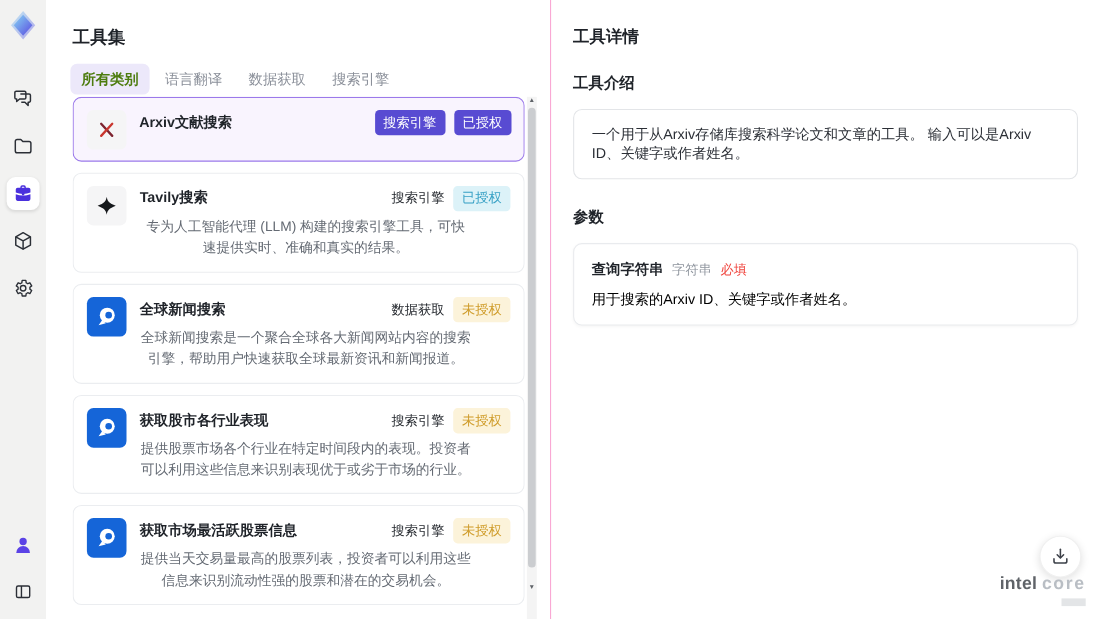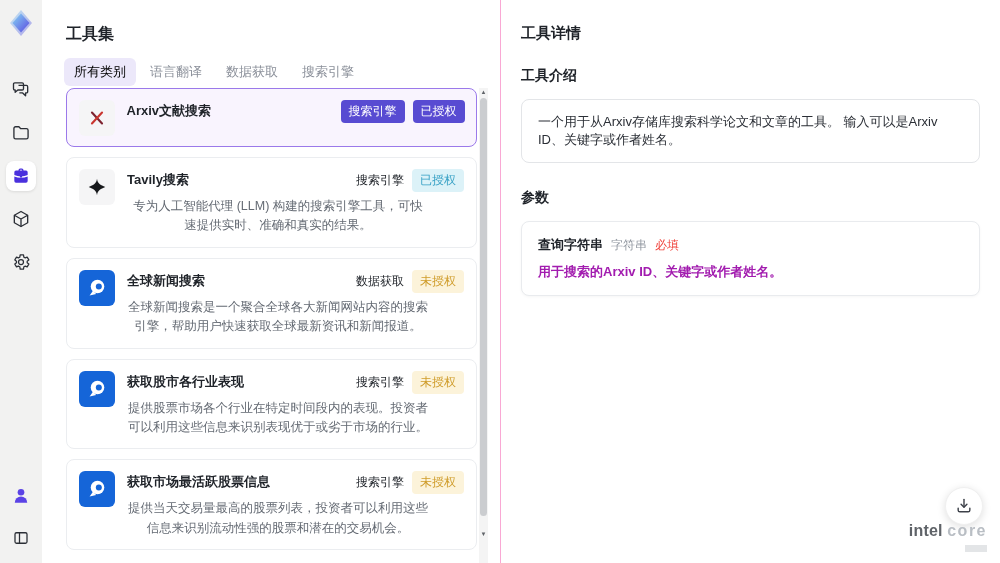--- a/index.html
+++ b/index.html
@@ -15,21 +15,21 @@
   .nav-item.active{background:#ffffff;box-shadow:0 1px 3px rgba(0,0,0,.10);}
   .icon{display:flex;align-items:center;justify-content:center;}
   .sidebar-spacer{flex:1;}
   .sidebar-bottom{display:flex;flex-direction:column;gap:12px;align-items:center;}
 
   
   .list-panel{position:absolute;left:42px;top:0;width:458px;height:100%;box-sizing:border-box;background:#fff;}
   .page-title{font-size:16px;font-weight:bold;margin:0;position:absolute;left:24px;top:24px;}
   .tabs{position:absolute;left:22px;top:58px;display:flex;gap:4px;}
   .tab{font-size:13px;color:#8a8f99;padding:5px 10px;border-radius:6px;cursor:pointer;white-space:nowrap;}
-  .tab.active{background:#ece8fa;color:#000000;font-weight:normal;}
+  .tab.active{background:#ece8fa;color:#4d7c0f;font-weight:bold;}
   .tool-list{position:absolute;left:24px;top:88px;width:411px;bottom:0;overflow:hidden;
              display:flex;flex-direction:column;gap:10px;box-sizing:border-box;}
   .tool-card{border:1px solid #ebedf0;border-radius:8px;background:#fff;display:flex;gap:12px;
              padding:11px 12px;flex-shrink:0;box-sizing:border-box;cursor:pointer;text-align:center;}
   .tool-card.selected{background:#f9f4fe;border:1.5px solid #9b79ea;padding:10.5px 11.5px;}
   .tool-icon{width:36px;height:36px;border-radius:6px;background:#f5f5f6;display:flex;align-items:center;
              justify-content:center;flex-shrink:0;}
   .tool-icon.blue{background:#1565d8;}
   .tool-main{flex:1;min-width:0;}
   .tool-top{display:flex;justify-content:space-between;align-items:flex-start;gap:8px;}
@@ -55,21 +55,21 @@
   .detail-title{font-size:15px;font-weight:bold;margin:0 0 24px;}
   .section-title{font-size:14px;font-weight:bold;margin:0 0 14px;}
   .intro-box{border:1px solid #e3e5e8;border-radius:8px;padding:13px 16px;font-size:13px;color:#2b2f36;
              margin-bottom:26px;background:#fff;}
   .param-box{border:1px solid #e9ebee;border-radius:8px;padding:14px 16px;background:#fff;
              box-shadow:0 1px 3px rgba(0,0,0,.04);}
   .param-head{display:flex;align-items:baseline;gap:8px;}
   .param-name{font-size:13px;font-weight:bold;}
   .param-type{font-size:12px;color:#8f959e;}
   .param-required{font-size:12px;color:#f0453e;}
-  .param-desc{font-size:13px;color:#a21caf;margin:9px 0 0;font-weight:bold;}
+  .param-desc{font-size:13px;color:#000000;margin:9px 0 0;}
 
   
   .fab{position:absolute;right:17px;bottom:38px;width:38px;height:38px;border-radius:50%;background:#fff;
        border:1px solid #f0f0f0;box-shadow:0 2px 8px rgba(0,0,0,.13);display:flex;align-items:center;
        justify-content:center;cursor:pointer;padding:0;}
   .intel{position:absolute;right:13px;bottom:8px;text-align:right;line-height:1;}
   .intel-words{font-size:16px;color:#5f6368;}
   .intel-words b{font-weight:bold;letter-spacing:.2px;}
   .intel-words .core{color:#b9bec4;letter-spacing:1.5px;font-weight:bold;}
   .intel-bar{display:inline-block;width:22px;height:7px;background:#e3e5e7;margin-top:3px;}

